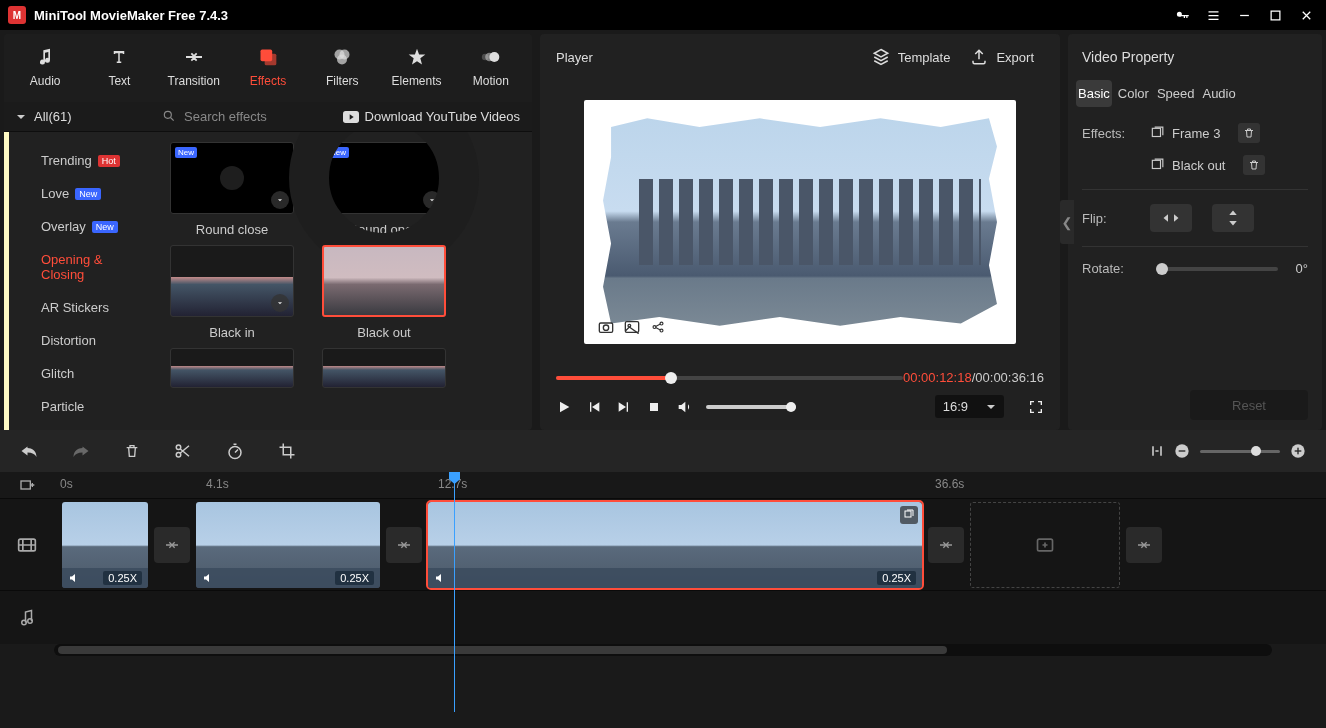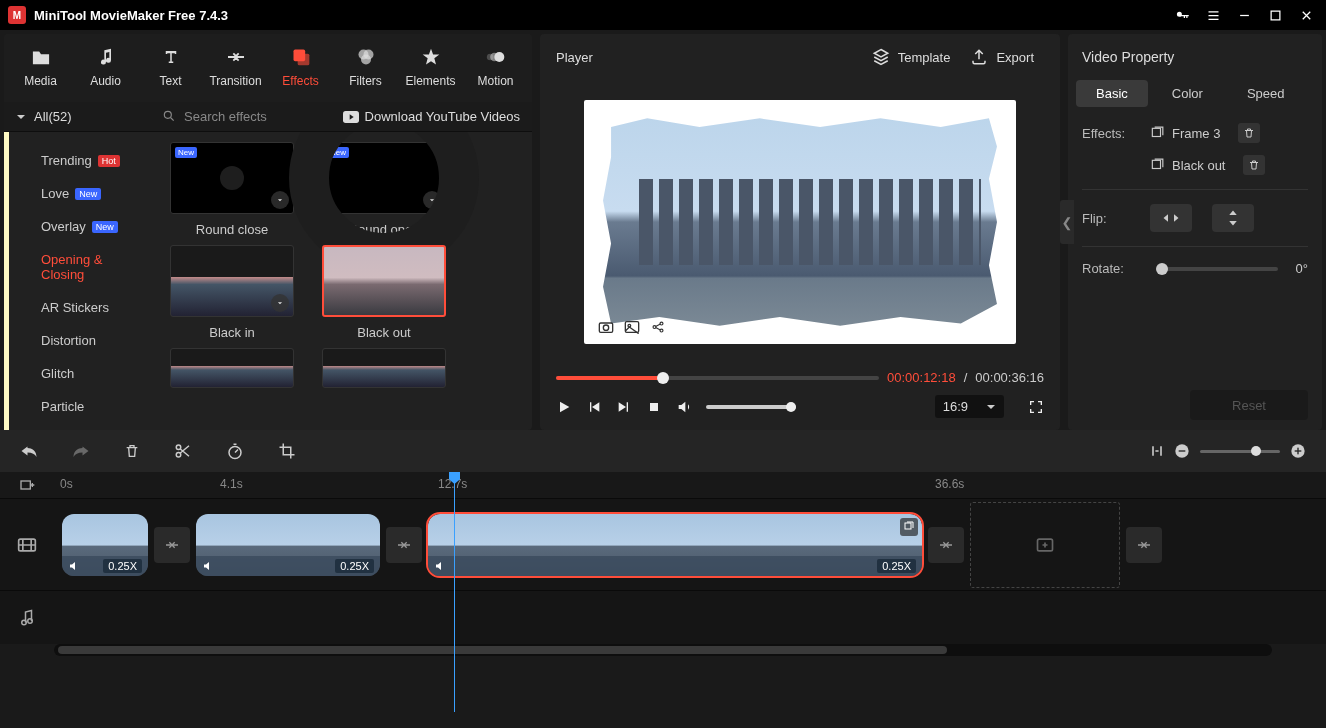--- a/index.html
+++ b/index.html
@@ -51,37 +51,37 @@
 .player { flex: 1; display: flex; flex-direction: column; }
 .player-head { display: flex; align-items: center; height: 46px; padding: 0 16px; }
 .player-title { flex: 1; color: #ddd; }
 .hdr-btn { display: flex; align-items: center; gap: 8px; color: #ddd; padding: 0 10px; cursor: pointer; }
 .player-view { flex: 1; display: flex; align-items: center; justify-content: center; position:relative;}
 .frame-wrap { width: 432px; height: 244px; background: #fff; border-radius:2px; display:flex; align-items:center; justify-content:center; position:relative;}
 .city-img { width: 402px; height: 216px; background: linear-gradient(to bottom, #bcd5eb 0%, #c8dcf0 45%, #6a7b90 50%, #4a5a70 75%, #6a7a8a 76%, #7c8a96 100%); position:relative; clip-path: polygon(3% 6%, 12% 2%, 25% 6%, 40% 2%, 55% 6%, 70% 2%, 85% 6%, 97% 2%, 99% 15%, 97% 30%, 99% 50%, 97% 70%, 99% 88%, 90% 97%, 75% 94%, 60% 98%, 45% 94%, 30% 98%, 15% 94%, 3% 97%, 1% 80%, 3% 60%, 1% 40%, 3% 20%);}
 .city-img::before{content:"";position:absolute;left:10%;right:5%;bottom:30%;height:40%;background:repeating-linear-gradient(90deg,#4a5668 0 14px,#0000 14px 20px);}
 .ovl-icons{position:absolute;left:14px;bottom:10px;display:flex;gap:10px;}
 .expand-btn{position:absolute;right:-14px;top:50%;transform:translateY(-50%);width:14px;height:44px;background:#2a2a2a;border-radius:3px 0 0 3px;display:flex;align-items:center;justify-content:center;color:#888;}
-.progress-row { padding: 6px 16px 0 16px; display: flex; align-items: center; gap: 8px; }
+.progress-row { padding: 6px 16px 0 16px; display: flex; align-items: center; gap: 0; }
 .prog-bar { flex: 1; height: 4px; background: #444; position: relative; border-radius: 2px; }
 .prog-fill { height: 100%; width: 33%; background: #ff4d3a; border-radius: 2px; }
 .prog-knob { position: absolute; left: 33%; top: 50%; width: 12px; height: 12px; background: #eee; border-radius: 50%; transform: translate(-50%,-50%); }
 .time-cur { color: #ff4d3a; font-size: 13px; }
 .time-tot { color: #ccc; font-size: 13px; }
 .ctrl-row { display: flex; align-items: center; gap: 14px; padding: 10px 16px 12px 16px; }
 .ctrl-ic { width: 16px; height: 16px; color: #eee; cursor: pointer; display:flex;align-items:center;justify-content:center;}
 .vol-bar { width: 90px; height: 4px; background: #ccc; border-radius: 2px; position: relative; }
 .vol-knob{position:absolute;right:0;top:50%;width:10px;height:10px;background:#eee;border-radius:50%;transform:translate(0,-50%);}
 .aspect-sel { background: #111; color: #ddd; padding: 4px 8px; border-radius: 3px; display: flex; align-items: center; gap: 18px; margin-left:auto;}
 
 
 .props { width: 254px; display: flex; flex-direction: column; padding-bottom:10px;}
 .props-head { height: 46px; display: flex; align-items: center; padding: 0 14px; color: #ddd; font-size:14px;}
 .prop-tabs { display: flex; gap: 4px; padding: 0 8px 10px 8px; }
-.prop-tab { padding: 6px 20px; color: #ccc; border-radius: 4px; cursor: pointer; font-size:13px;text-align:right;}
+.prop-tab { padding: 6px 2px; color: #ccc; border-radius: 4px; cursor: pointer; font-size:13px;text-align:right;}
 .prop-tab.active { background: #3a3a3a; color:#fff;}
 .prop-row { display: flex; align-items: center; padding: 6px 14px; gap:10px;}
 .prop-label { width: 58px; color: #bbb; font-size:13px;}
 .eff-chip { display: flex; align-items: center; gap: 8px;}
 .del-btn { width:22px;height:20px;background:#333;border-radius:3px;display:flex;align-items:center;justify-content:center;margin-left:10px;}
 .flip-btn { width:42px;height:28px;background:#333;border-radius:4px;display:flex;align-items:center;justify-content:center;margin-right:10px;}
 .rot-slider { flex:1;height:4px;background:#444;border-radius:2px;position:relative;margin:0 8px;}
 .rot-knob{position:absolute;left:3%;top:50%;width:12px;height:12px;background:#ccc;border-radius:50%;transform:translate(-50%,-50%);}
 .reset-btn { margin: auto 14px 0 auto; width:118px;height:30px;background:#1a1a1a;color:#555;display:flex;align-items:center;justify-content:center;border-radius:4px;}
 
@@ -94,21 +94,21 @@
 .zoom-knob{position:absolute;left:70%;top:50%;width:10px;height:10px;background:#ddd;border-radius:50%;transform:translate(-50%,-50%);}
 .tl-ruler { height: 26px; display: flex; align-items: center; position: relative; color: #888; font-size: 12px; background:#181818;}
 .tl-ruler .add-tr{width:54px;display:flex;align-items:center;justify-content:center;}
 .ruler-mark{position:absolute;top:5px;}
 .tl-tracks { flex:1; position: relative; }
 .playhead{position:absolute;left:454px;top:-22px;bottom:10px;width:1px;background:#3aa0ff;z-index:5;}
 .playhead::before{content:"";position:absolute;top:-4px;left:-5px;width:11px;height:12px;background:#3aa0ff;clip-path:polygon(0 0,100% 0,100% 60%,50% 100%,0 60%);}
 .track { height: 92px; display: flex; align-items: center; background:#151515;border-top:1px solid #0a0a0a;}
 .track-head { width: 54px; display: flex; align-items: center; justify-content: center; color: #aaa; }
 .track-body { flex:1; display:flex; align-items:center; gap:6px; padding:2px 8px; position:relative;}
-.clip { height: 62px; border-radius: 12px; overflow:hidden; position:relative; background:linear-gradient(to bottom,#a8c5e0 0%,#b8d0e8 50%,#5a6a7c 52%,#4a5868 100%);}
+.clip { height: 86px; border-radius: 3px; overflow:hidden; position:relative; background:linear-gradient(to bottom,#a8c5e0 0%,#b8d0e8 50%,#5a6a7c 52%,#4a5868 100%);}
 .clip.sel{outline:2px solid #ff4d3a;}
 .clip-bar{position:absolute;left:0;right:0;bottom:0;height:20px;background:#3a4a5dcc;display:flex;align-items:center;padding:0 6px;gap:6px;color:#fff;font-size:11px;}
 .clip-bar .sp{margin-left:auto;background:#1a2a3acc;padding:1px 5px;border-radius:2px;}
 .clip-stack{position:absolute;top:4px;right:4px;width:18px;height:18px;background:#222a;border-radius:3px;display:flex;align-items:center;justify-content:center;}
 .trans-gap{width:36px;height:36px;background:#2a2a2a;border-radius:4px;display:flex;align-items:center;justify-content:center;color:#999;}
 .clip-placeholder{height:86px;border:1px dashed #444;border-radius:3px;display:flex;align-items:center;justify-content:center;color:#666;}
 .aud-track{height:54px;background:#151515;display:flex;align-items:center;border-top:1px solid #0a0a0a;}
 .hscroll{height:12px;margin:0 54px 2px 54px;background:#0e0e0e;border-radius:6px;position:relative;}
 .hscroll-thumb{position:absolute;left:4px;top:2px;height:8px;width:73%;background:#3a3a3a;border-radius:4px;}
 
@@ -148,28 +148,20 @@
       </span>
   </div>
 </div>
 
 <div class="main-row">
 
   <div class="panel library">
     <div class="lib-tabs" id="lib-tabs">
         <div class="lib-tab">
           <div class="lib-tab-icon">
-            <svg width="22" height="18" viewBox="0 0 24 20" fill="currentColor">
-              <path d="M3 4h7l2 3h9v11H3z"></path>
-            </svg>
-          </div>
-          <div>Media</div>
-        </div>
-        <div class="lib-tab">
-          <div class="lib-tab-icon">
             <svg width="18" height="20" viewBox="0 0 20 24" fill="currentColor">
               <path d="M8 18V4l8-2v14a3 3 0 11-2-2.8V6l-4 1v11a3 3 0 11-2-2.8"></path>
             </svg>
           </div>
           <div>Audio</div>
         </div>
         <div class="lib-tab">
           <div class="lib-tab-icon">
             <svg width="18" height="18" viewBox="0 0 24 24" fill="currentColor">
               <path d="M5 4h14v4h-2V7h-4v11h2v2H9v-2h2V7H7v1H5z"></path>
@@ -221,21 +213,21 @@
             </svg>
           </div>
           <div>Motion</div>
         </div>
       </div>
     <div class="lib-sub">
       <div class="all-btn">
         <svg width="10" height="10" viewBox="0 0 10 10" fill="#ccc">
             <path d="M1 3l4 4 4-4z"></path>
           </svg>
-        <span>All(52)</span>
+        <span>All(61)</span>
       </div>
       <div class="search-row">
         <svg width="14" height="14" viewBox="0 0 24 24" fill="none" stroke="#888" stroke-width="2">
             <circle cx="10" cy="10" r="6"></circle>
             <path d="M20 20l-5-5"></path>
           </svg>
         <span>Search effects</span>
       </div>
       <div class="dl-yt">
         <svg width="16" height="12" viewBox="0 0 24 18" fill="#ddd">
@@ -550,21 +542,21 @@
   </div>
   <div class="tl-ruler">
     <div class="add-tr">
         <svg width="16" height="16" viewBox="0 0 24 24" fill="none" stroke="#aaa" stroke-width="2">
           <rect x="3" y="6" width="14" height="12"></rect>
           <path d="M20 9v6M17 12h6"></path>
         </svg>
       </div>
     <div id="ruler-marks">
         <span class="ruler-mark" style="left: 60px;">0s</span>
-        <span class="ruler-mark" style="left: 220px;">4.1s</span>
+        <span class="ruler-mark" style="left: 206px;">4.1s</span>
         <span class="ruler-mark" style="left: 438px;">12.7s</span>
         <span class="ruler-mark" style="left: 935px;">36.6s</span>
       </div>
   </div>
   <div class="tl-tracks">
     <div class="playhead"></div>
     <div class="track">
       <div class="track-head">
           <svg width="20" height="16" viewBox="0 0 24 18" fill="none" stroke="#aaa" stroke-width="2">
             <rect x="2" y="2" width="20" height="14" rx="2"></rect>

